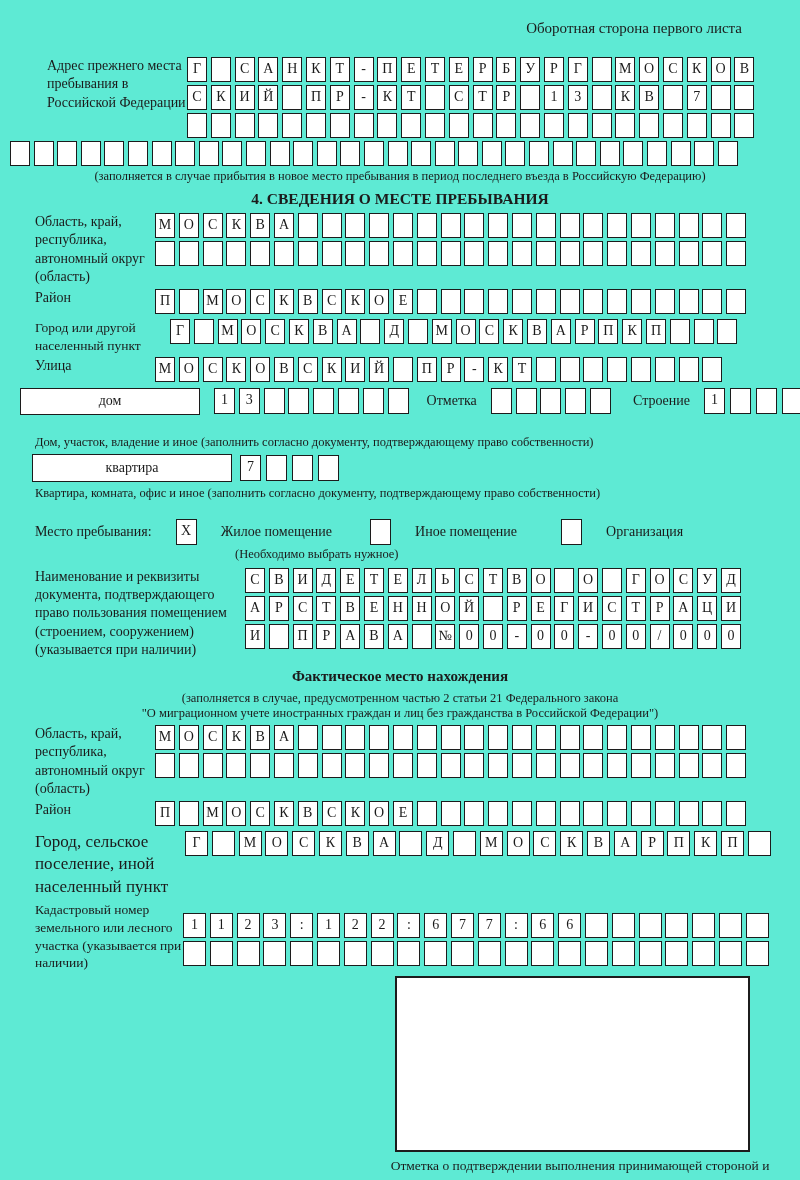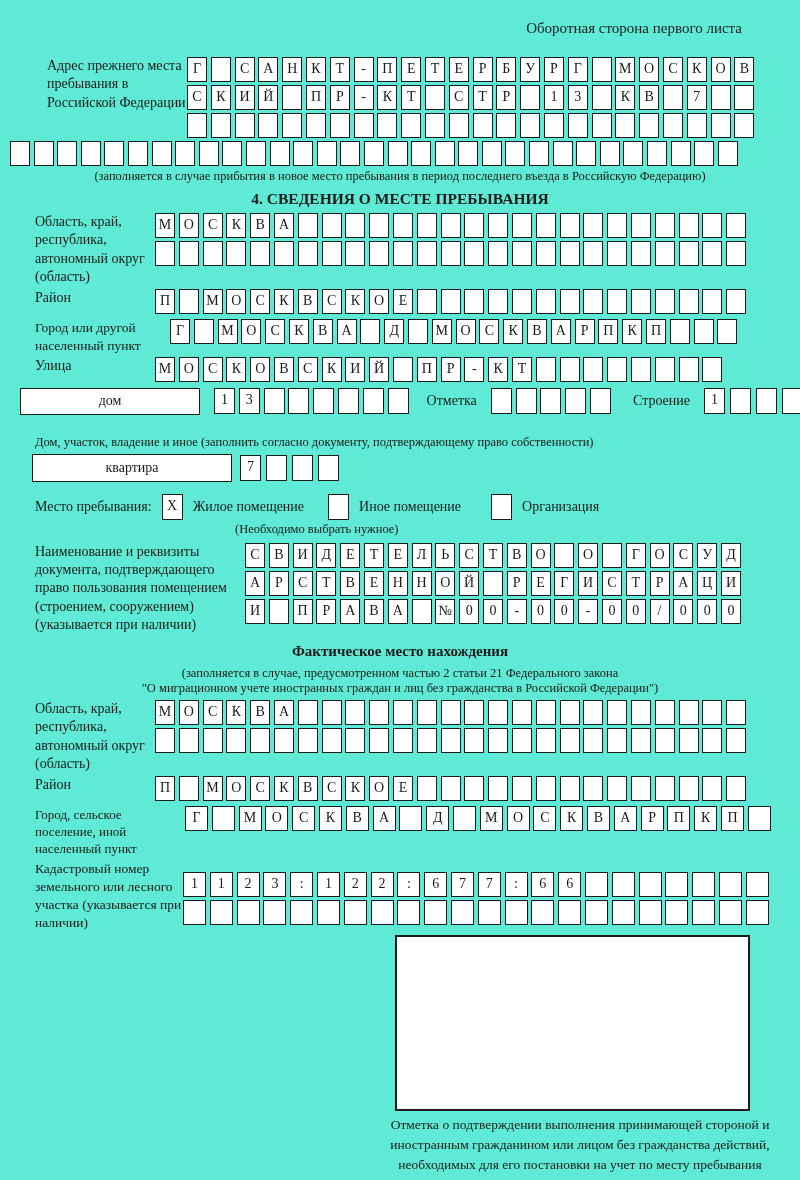--- a/index.html
+++ b/index.html
@@ -350,22 +350,23 @@
 
   <div class="row" style="margin-top:4px; margin-left:32px; align-items:center; gap:8px;">
     <div class="labelcell" style="width:200px; height:28px;">квартира</div>
     <div class="boxes big" style="margin-bottom:0; gap:5px;">
         <span class="cell">7</span>
         <span class="cell"></span>
         <span class="cell"></span>
         <span class="cell"></span>
       </div>
   </div>
-
-  <div class="row" style="margin-top:12px; margin-left:35px; align-items:center; gap:10px;">
+  <div class="cap" style="margin-left:35px; margin-top:4px;">Квартира, комната, офис и иное (заполнить согласно документу, подтверждающему право собственности)</div>
+
+  <div class="row" style="margin-top:18px; margin-left:35px; align-items:center; gap:24px;">
     <div class="inlinetxt">Место пребывания:</div>
     <div class="boxes big" style="margin-bottom:0;">
         <span class="cell">X</span>
       </div>
     <div class="inlinetxt">Жилое помещение</div>
     <div class="boxes big" style="margin-bottom:0; margin-left:14px;">
         <span class="cell"></span>
       </div>
     <div class="inlinetxt">Иное помещение</div>
     <div class="boxes big" style="margin-bottom:0; margin-left:20px;">
@@ -539,21 +540,21 @@
         <span class="cell"></span>
         <span class="cell"></span>
         <span class="cell"></span>
         <span class="cell"></span>
         <span class="cell"></span>
         <span class="cell"></span>
       </div>
   </div>
 
   <div class="row" style="margin-top:2px;">
-    <div class="lbl" style="width:150px; padding-left:35px; font-size:13px;">Город, сельское поселение, иной населенный пункт</div>
+    <div class="lbl" style="width:150px; padding-left:35px; font-size:17px;">Город, сельское поселение, иной населенный пункт</div>
     <div class="boxes g5">
         <span class="cell">Г</span>
         <span class="cell"></span>
         <span class="cell">М</span>
         <span class="cell">О</span>
         <span class="cell">С</span>
         <span class="cell">К</span>
         <span class="cell">В</span>
         <span class="cell">А</span>
         <span class="cell"></span>

